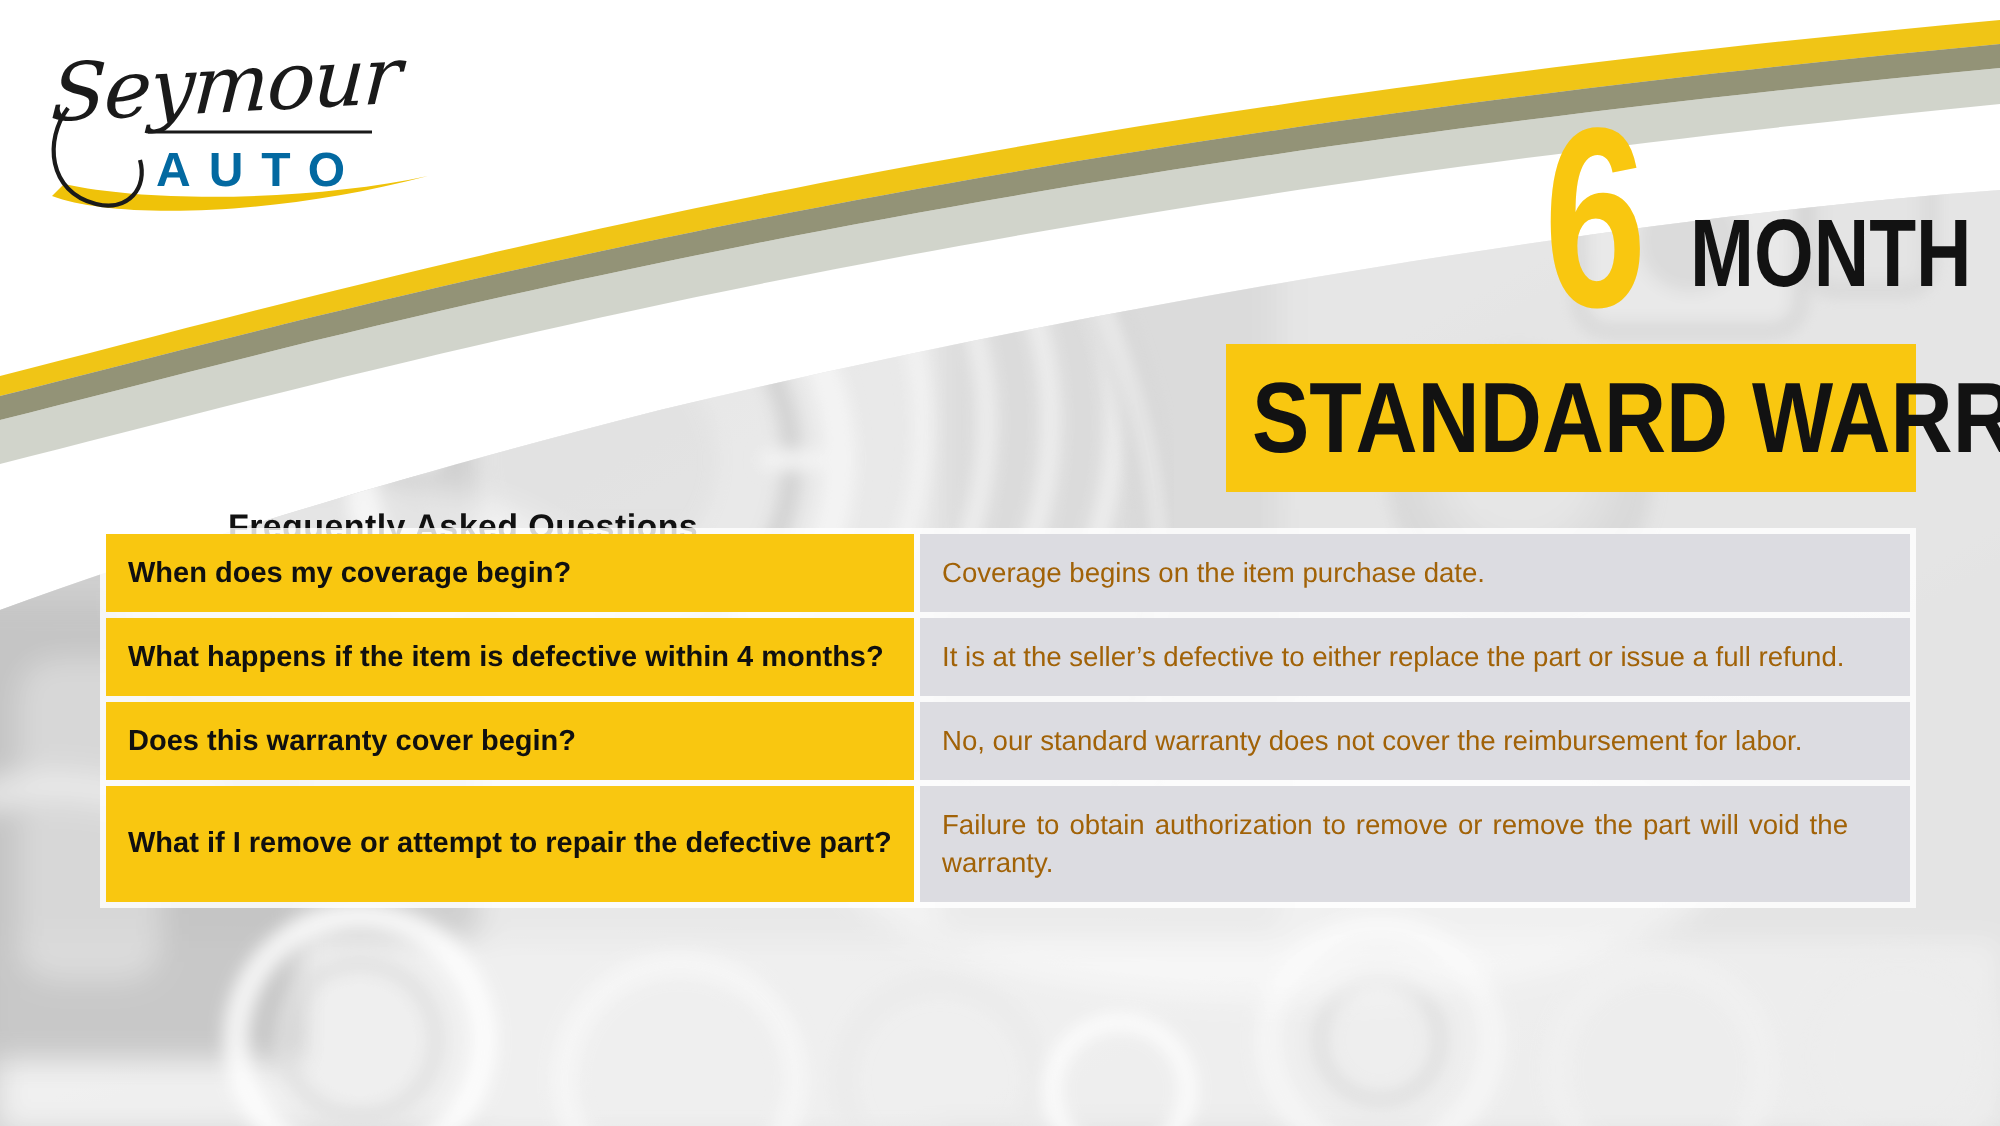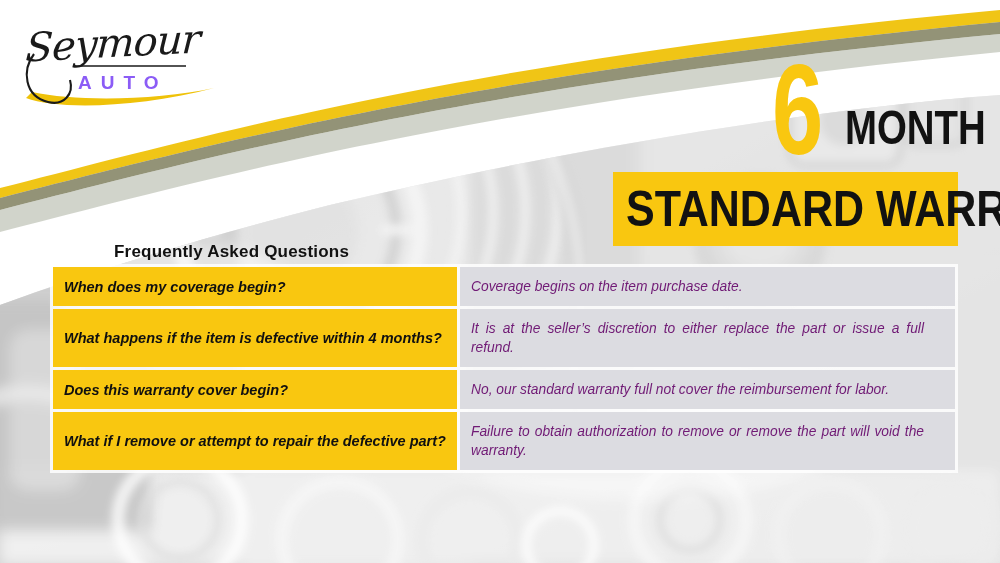--- a/index.html
+++ b/index.html
@@ -51,23 +51,23 @@
     color: #1a1a1a;
     letter-spacing: -1px;
     transform: skewX(-6deg) rotate(-3deg);
     white-space: nowrap;
   }
   .logo-auto {
     position: absolute;
     left: 60px;
     top: 58px;
     font-family: "Liberation Sans", sans-serif;
-    font-size: 19px;
-    font-weight: bold;
-    color: #8b5cf6;
+    font-size: 24px;
+    font-weight: bold;
+    color: #0369a1;
     letter-spacing: 9px;
   }
 
   
   #six {
     position: absolute;
     left: 772px;
     top: 46px;
     font-family: "Liberation Sans Narrow", "Liberation Sans", sans-serif;
     font-size: 128px;
@@ -110,54 +110,53 @@
     color: #121212;
     transform: scaleX(0.86);
     transform-origin: left top;
     white-space: nowrap;
   }
 
   
   #faq-heading {
     position: absolute;
     left: 114px;
-    top: 242px;
+    top: 254px;
     font-size: 17px;
     font-weight: bold;
     color: #111111;
     letter-spacing: 0.2px;
   }
 
   
   #faq-table {
     position: absolute;
     left: 50px;
     top: 264px;
     width: 908px;
     border-collapse: separate;
     border-spacing: 3px 3px;
     background: rgba(255,255,255,0.82);
     table-layout: fixed;
-    font-style: italic;
   }
   #faq-table td {
     vertical-align: middle;
     padding: 10px 10px 10px 11px;
   }
   #faq-table td.q {
     width: 383px;
     background: #F9C710;
     color: #101010;
     font-size: 14.5px;
     font-weight: bold;
     line-height: 18px;
   }
   #faq-table td.a {
     background: #DCDCE1;
-    color: #701a75;
+    color: #a16207;
     font-size: 13.8px;
     line-height: 19px;
     text-align: justify;
     padding-right: 31px;
   }
 </style>
 </head>
 <body>
 
 <div id="slide">
@@ -307,25 +306,25 @@
   <div id="faq-heading">Frequently Asked Questions</div>
 
   <table id="faq-table">
     <tbody>
       <tr>
         <td class="q">When does my coverage begin?</td>
         <td class="a">Coverage begins on the item purchase date.</td>
       </tr>
       <tr>
         <td class="q">What happens if the item is defective within 4 months?</td>
-        <td class="a">It is at the seller’s discretion to either replace the part or issue a full refund.</td>
+        <td class="a">It is at the seller’s defective to either replace the part or issue a full refund.</td>
       </tr>
       <tr>
         <td class="q">Does this warranty cover begin?</td>
-        <td class="a">No, our standard warranty full not cover the reimbursement for labor.</td>
+        <td class="a">No, our standard warranty does not cover the reimbursement for labor.</td>
       </tr>
       <tr>
         <td class="q">What if I remove or attempt to repair the defective part?</td>
         <td class="a">Failure to obtain authorization to remove or remove the part will void the warranty.</td>
       </tr>
     </tbody>
   </table>
 
 </div>
 

